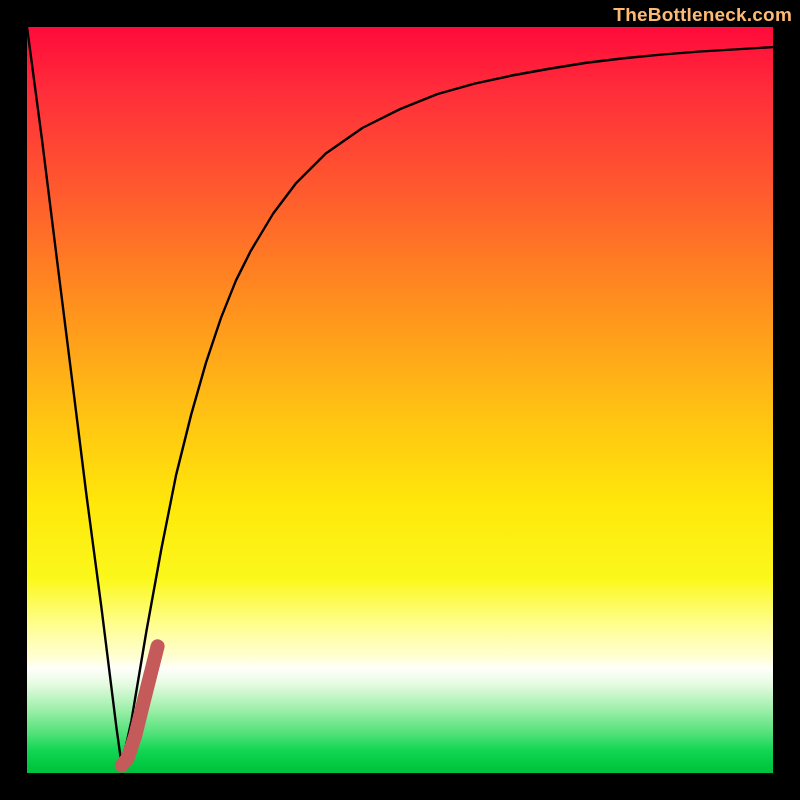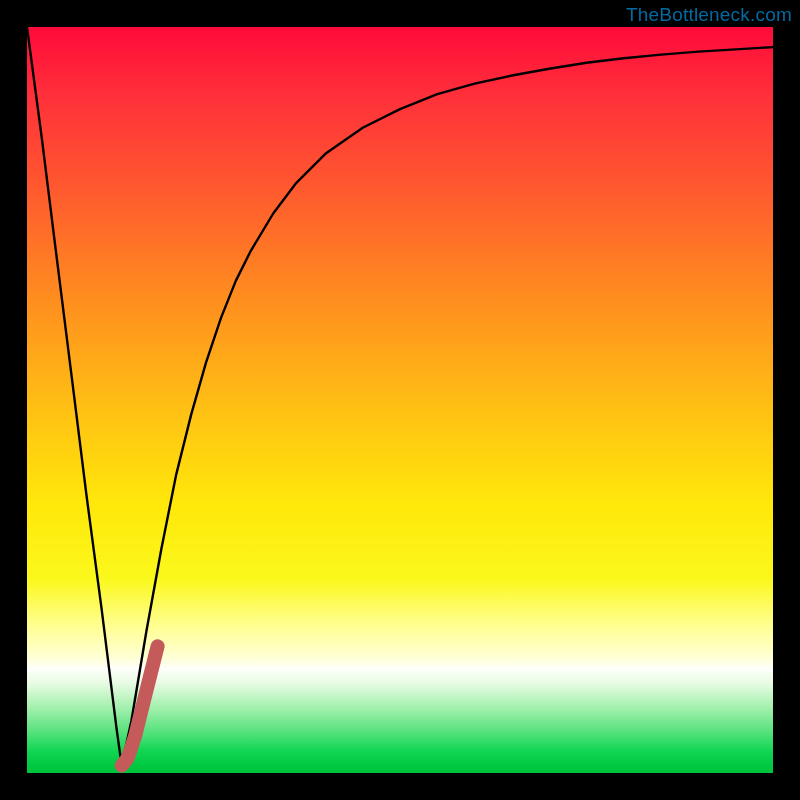--- a/index.html
+++ b/index.html
@@ -59,22 +59,22 @@
     width: 746px;
     height: 746px;
     pointer-events: none;
   }
   .watermark {
     position: absolute;
     top: 4px;
     right: 8px;
     font-family: Arial, Helvetica, sans-serif;
     font-size: 19px;
-    font-weight: normal;
-    color: #0369a1;
+    font-weight: bold;
+    color: #fdba74;
     letter-spacing: 0.2px;
     user-select: none;
   }
 </style>
 </head>
 <body>
 
 <div class="frame">
 
   <div class="plot-area">

